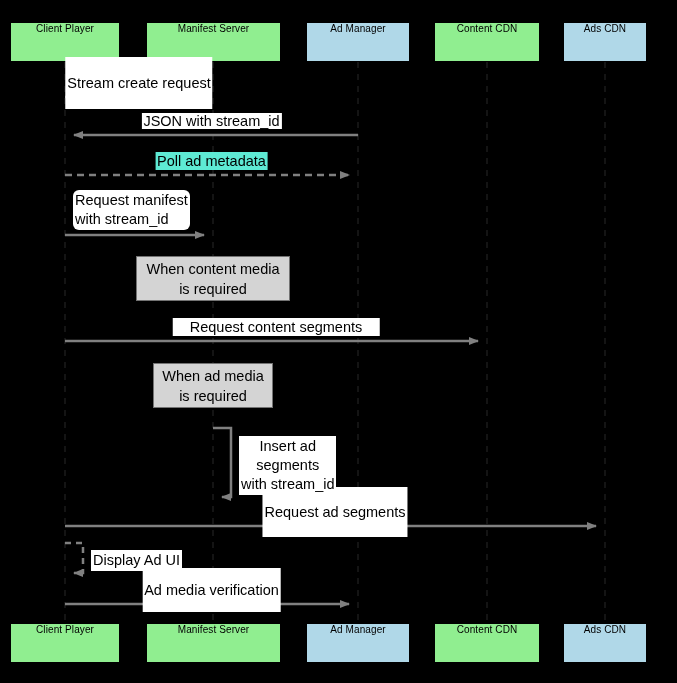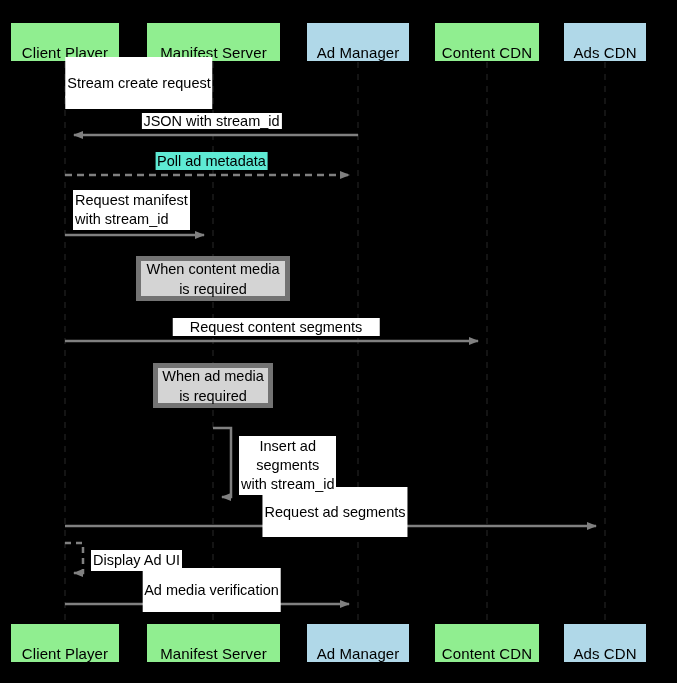--- a/index.html
+++ b/index.html
@@ -18,23 +18,23 @@
     position: absolute;
     left: 0; top: 0;
     width: 677px;
     height: 683px;
   }
   .actor-box {
     position: absolute;
     box-sizing: border-box;
     border: 1px solid #000000;
     display: flex;
-    align-items: flex-end;
+    align-items: flex-start;
     justify-content: center;
-    font-size: 15px;
+    font-size: 10px;
     color: #000000;
     font-family: "Liberation Sans", sans-serif;
     white-space: nowrap;
     letter-spacing: 0.1px;
   }
   .msg-label {
     position: absolute;
     background: #ffffff;
     color: #000000;
     font-size: 14.5px;
@@ -42,21 +42,21 @@
     font-family: "Liberation Sans", sans-serif;
     white-space: pre;
     padding: 1px 2px;
     box-sizing: border-box;
   }
   .msg-label.center { text-align: center; }
   .msg-label.left   { text-align: left; }
   .note-box {
     position: absolute;
     background: #d4d4d4;
-    border: 5px solid #737373;
+    border: 1px solid #737373;
     box-sizing: border-box;
     color: #000000;
     font-size: 14.5px;
     line-height: 20px;
     font-family: "Liberation Sans", sans-serif;
     display: flex;
     flex-direction: column;
     align-items: center;
     justify-content: center;
     text-align: center;
@@ -119,21 +119,21 @@
     </div>
     <div class="actor-box" style="left: 563px; top: 22px; width: 84px; height: 40px; background: rgb(176, 216, 232);">
       <div class="">Ads CDN</div>
     </div>
     <div class="actor-box" style="left: 563px; top: 623px; width: 84px; height: 40px; background: rgb(176, 216, 232);">
       <div class="">Ads CDN</div>
     </div>
     <div class="msg-label center" style="white-space: pre; left: 139px; width: auto; background: transparent; top: 73px; text-align: left; transform: translateX(-50%);"><span style="background: rgb(255, 255, 255); padding: 18px 2px;">Stream create request</span></div>
     <div class="msg-label center" style="white-space: pre; left: 211.5px; width: auto; background: transparent; top: 111px; text-align: left; transform: translateX(-50%);"><span style="background: rgb(255, 255, 255); padding: 0 2px;">JSON with stream_id</span></div>
     <div class="msg-label center" style="white-space: pre; left: 211.5px; width: auto; background: transparent; top: 151px; text-align: left; transform: translateX(-50%);"><span style="background: #5eead4; padding: 1px 2px;">Poll ad metadata</span></div>
-    <div class="msg-label left" style="white-space: pre; left: 73px; top: 190px;">Request manifest
+    <div class="msg-label left" style="white-space: pre; left: 73px; top: 190px; border-radius: 6px;">Request manifest
 with stream_id</div>
     <div class="msg-label center" style="white-space: pre; left: 276px; width: auto; background: transparent; top: 317px; text-align: left; transform: translateX(-50%);"><span style="background: rgb(255, 255, 255); padding: 1px 17px;">Request content segments</span></div>
     <div class="msg-label center" style="white-space: pre; left: 335px; width: auto; background: transparent; top: 502px; text-align: left; transform: translateX(-50%);"><span style="background: rgb(255, 255, 255); padding: 17px 2px;">Request ad segments</span></div>
     <div class="msg-label center" style="white-space: pre; left: 211.5px; width: auto; background: transparent; top: 580px; text-align: left; transform: translateX(-50%);"><span style="background: rgb(255, 255, 255); padding: 14px 2px;">Ad media verification</span></div>
     <div class="msg-label center" style="left: 239px; top: 436px;">Insert ad
 segments
 with stream_id</div>
     <div class="msg-label center" style="left: 91px; top: 550px;">Display Ad UI</div>
     <div class="note-box" style="left: 136px; top: 256px; width: 154px; height: 45px;">When content media
 is required</div>

